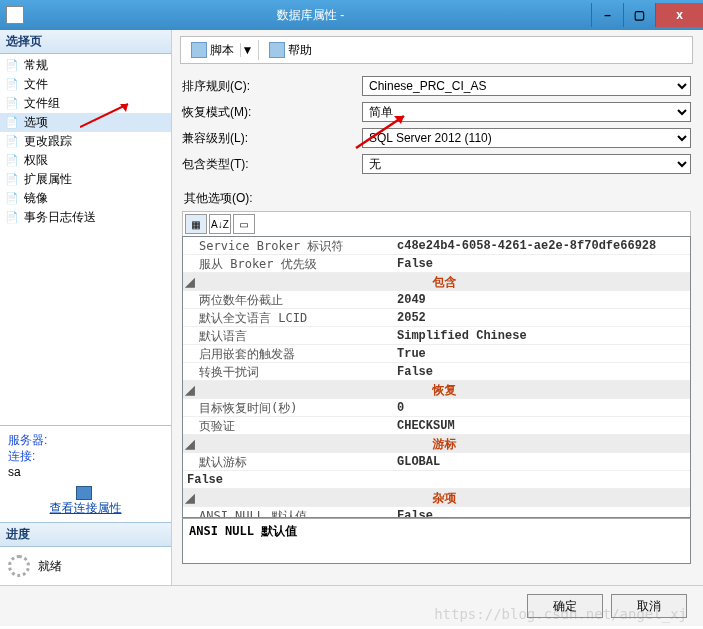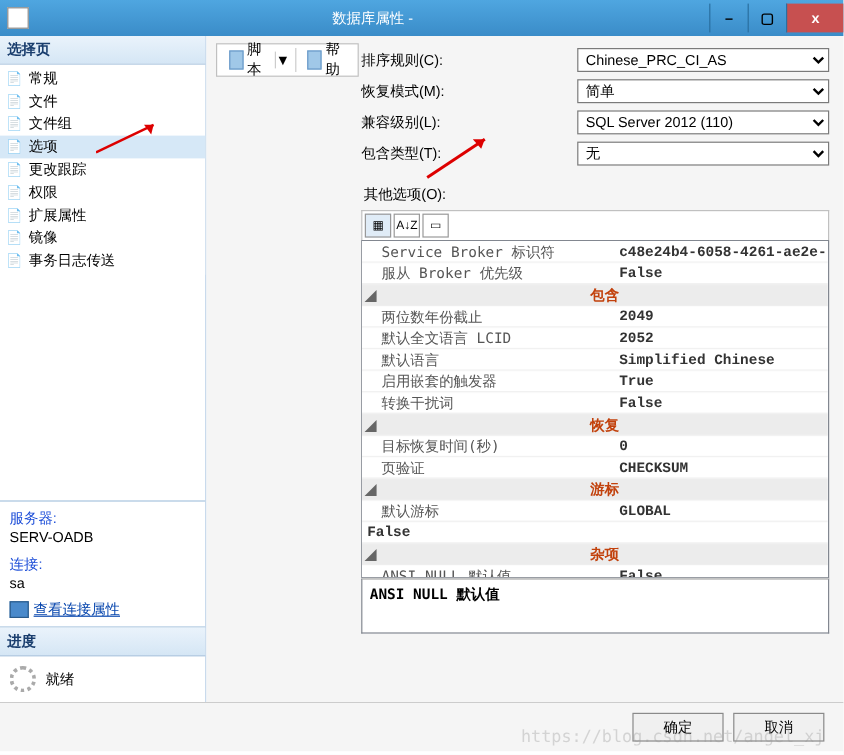--- a/index.html
+++ b/index.html
@@ -14,26 +14,26 @@
 .leftcol { width: 172px; display: flex; flex-direction: column; border-right: 1px solid #bcd2e8; }
 .section-hdr { background: linear-gradient(#eaf3fb,#d5e6f5); border-bottom: 1px solid #a8c4de; padding: 3px 6px; font-weight: bold; color: #1a3e6e; }
 .treelist { flex: 0 0 auto; padding: 2px 0; background: #fff; position: relative; }
 .tree-item { display: flex; align-items: center; padding: 1px 4px; cursor: pointer; }
 .tree-item.selected { background: #d6e8f7; }
 .tree-item .tic { width: 16px; height: 16px; margin-right: 4px; display: flex; align-items: center; justify-content: center; font-size: 11px; color: #b58a2e; }
 .conn-section, .progress-section { border-top: 1px solid #a8c4de; }
 .conn-body { padding: 6px 8px; line-height: 16px; }
 .conn-body .lbl { color: #1d4ed8; }
 .conn-body .val { margin-bottom: 6px; }
-.linkrow { display: flex; align-items: center; margin-top: 6px; }
+.linkrow { display: flex; align-items: center; margin-top: 6px; flex-direction: column; }
 .linkrow .lic { width: 16px; height: 14px; background: #4a8acb; margin-right: 4px; border: 1px solid #2a5a8a; }
 .linkrow a { color: #0645ad; text-decoration: underline; cursor: pointer; }
 .prog-body { display: flex; align-items: center; padding: 8px; }
 .spinner { width: 22px; height: 22px; border: 3px dotted #aaa; border-radius: 50%; margin-right: 8px; }
-.rightcol { flex: 1; display: flex; flex-direction: row; background: #f5f5f5; padding: 6px 10px 6px 8px; }
+.rightcol { flex: 1; display: flex; flex-direction: column; background: #f5f5f5; padding: 6px 10px 6px 8px; }
 .toolbar { height: 28px; display: flex; align-items: center; background: #fff; border: 1px solid #c0c0c0; padding: 2px 4px; margin-bottom: 8px; }
 .tb-btn { display: flex; align-items: center; padding: 2px 6px; cursor: pointer; }
 .tb-btn .tbi { width: 16px; height: 16px; margin-right: 3px; background: #a0c8e8; border: 1px solid #6a9ac8; }
 .tb-dd { width: 14px; border-left: 1px solid #ccc; display: flex; align-items: center; justify-content: center; cursor: pointer; }
 .tb-sep { width: 1px; height: 20px; background: #ccc; margin: 0 4px; }
 .form-area { padding: 4px 2px 8px 2px; }
 .form-row { display: flex; align-items: center; margin-bottom: 6px; }
 .form-row .flbl { width: 180px; }
 .form-row select { flex: 1; height: 20px; border: 1px solid #7a7a7a; background: #fff; font-size: 12px; padding: 0 2px; }
 .other-lbl { margin: 16px 0 4px 2px; }
@@ -108,21 +108,20 @@
         </div>
         <div class="tree-item">
           <span class="tic">📄</span>
           <span>事务日志传送</span>
         </div>
       </div>
     <div style="flex:1"></div>
     <div class="conn-section">
       <div class="conn-body">
         <div class="lbl">服务器:</div>
-        <div class="val">SERV-OADB</div>
         <div class="lbl">连接:</div>
         <div class="val">sa</div>
         <div class="linkrow">
           <div class="lic"></div>
           <a>查看连接属性</a>
         </div>
       </div>
     </div>
     <div class="progress-section">
       <div class="section-hdr">进度</div>

